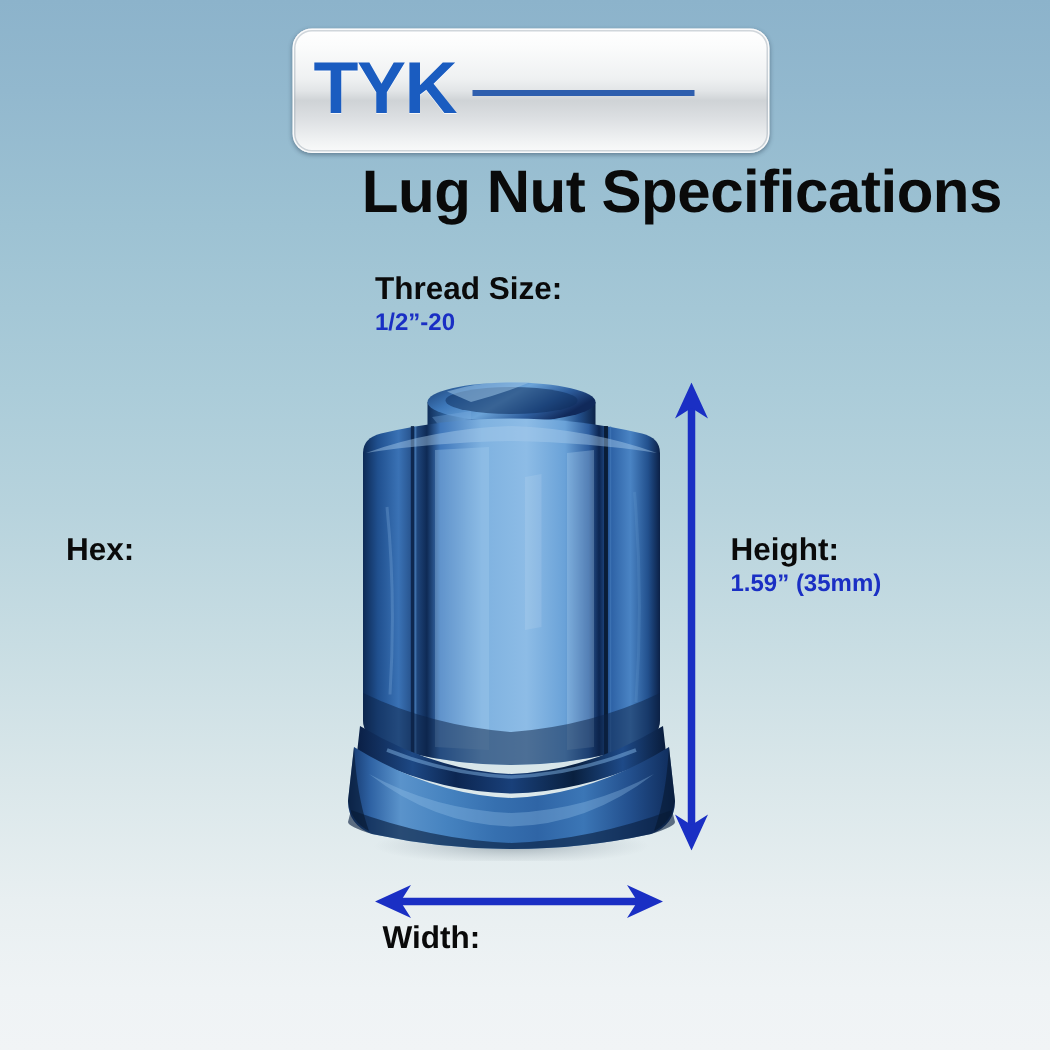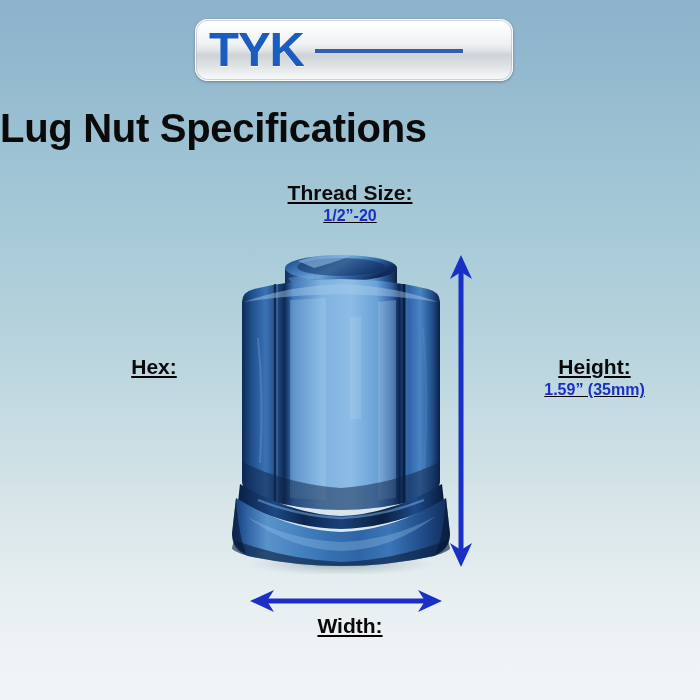--- a/index.html
+++ b/index.html
@@ -30,21 +30,21 @@
         #f1f4f6 700px);
     overflow: hidden;
   }
 
   
   #logo-badge {
     position: absolute;
     left: 195px;
     top: 19px;
     width: 318px;
-    height: 62px;
+    height: 83px;
     border-radius: 13px;
     background: linear-gradient(to bottom,
         #ffffff 0%,
         #fbfcfc 14%,
         #eff1f2 40%,
         #e2e5e7 50%,
         #cfd3d6 58%,
         #dcdfe2 72%,
         #f0f2f3 90%,
         #fafbfb 100%);
@@ -85,32 +85,30 @@
     padding: 2px 0 3px 2px;
     white-space: nowrap;
   }
 
   
   #page-title {
     position: absolute;
     left: 0;
     top: 106px;
     width: 668px;
-    text-align: left;
+    text-align: right;
     font-size: 40px;
     font-weight: bold;
     color: #0a0a0a;
     letter-spacing: -0.3px;
   }
 
   
   .spec {
     position: absolute;
-    text-align: center;
-    text-decoration: underline;
   }
   .spec-label {
     font-size: 21px;
     font-weight: bold;
     color: #0a0a0a;
     line-height: 1.25;
     white-space: nowrap;
   }
   .spec-value {
     font-size: 16px;

